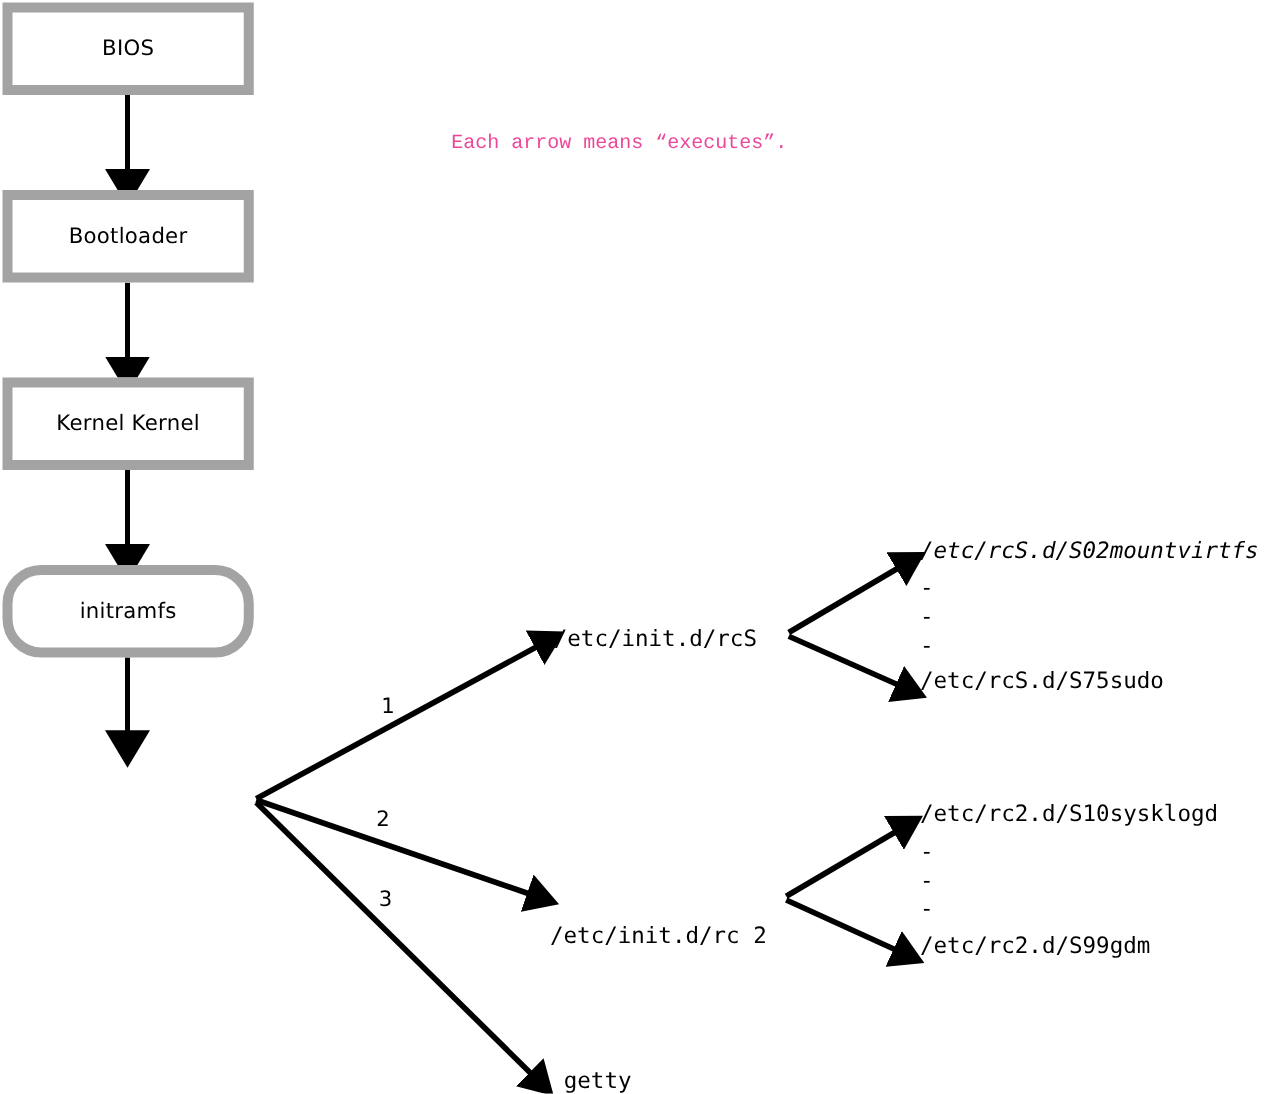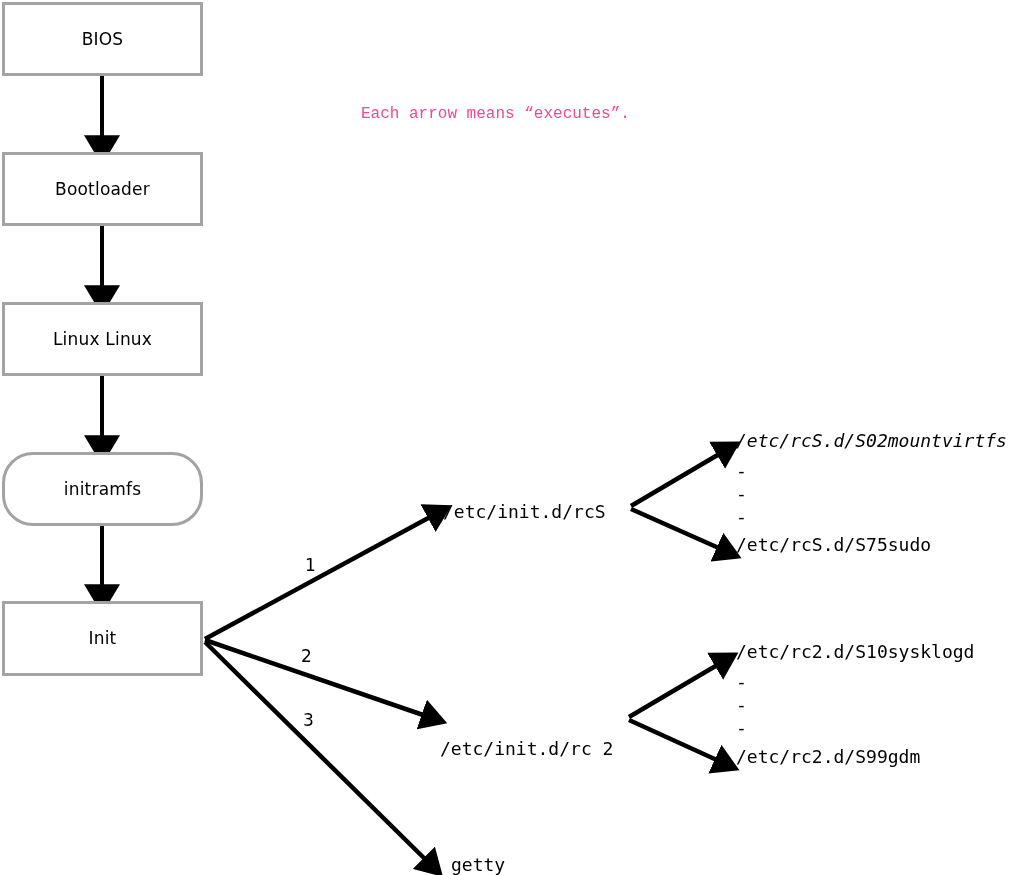--- a/index.html
+++ b/index.html
@@ -23,21 +23,21 @@
     position: absolute;
     left: 0;
     top: 0;
     width: 1024px;
     height: 875px;
     display: block;
   }
   .node-box {
     position: absolute;
     box-sizing: border-box;
-    border: 3px solid #a3a3a3;
+    border: 8px solid #a3a3a3;
     background: #ffffff;
     display: flex;
     align-items: center;
     justify-content: center;
   }
   .node-label {
     font-family: "DejaVu Sans", sans-serif;
     font-size: 17px;
     line-height: 1;
     color: #000000;
@@ -131,27 +131,24 @@
 
   <div class="caption" style="left: 361px; top: 106px;">Each arrow means “executes”.</div>
 
   <div class="node-box" style="left: 2px; top: 2px; width: 201px; height: 74px;">
     <span class="node-label">BIOS</span>
   </div>
   <div class="node-box" style="left: 2px; top: 152px; width: 201px; height: 74px;">
     <span class="node-label">Bootloader</span>
   </div>
   <div class="node-box" style="left: 2px; top: 302px; width: 201px; height: 74px;">
-    <span class="node-label">Linux Linux</span>
+    <span class="node-label">Kernel Kernel</span>
   </div>
   <div class="node-box" style="left: 2px; top: 452px; width: 201px; height: 74px; border-radius: 31px;">
     <span class="node-label">initramfs</span>
-  </div>
-  <div class="node-box" style="left: 2px; top: 601px; width: 201px; height: 75px;">
-    <span class="node-label">Init</span>
   </div>
 
   <div class="edge-number" style="left: 305px; top: 557px;">1</div>
   <div class="edge-number" style="left: 301px; top: 648px;">2</div>
   <div class="edge-number" style="left: 303px; top: 712px;">3</div>
 
   <div class="mono-label" style="left: 443px; top: 503px;">/etc/init.d/rcS</div>
   <div class="mono-label" style="left: 440px; top: 711px; margin-top: 29px;">/etc/init.d/rc 2</div>
   <div class="mono-label" style="left: 451px; top: 856px;">getty</div>
 

